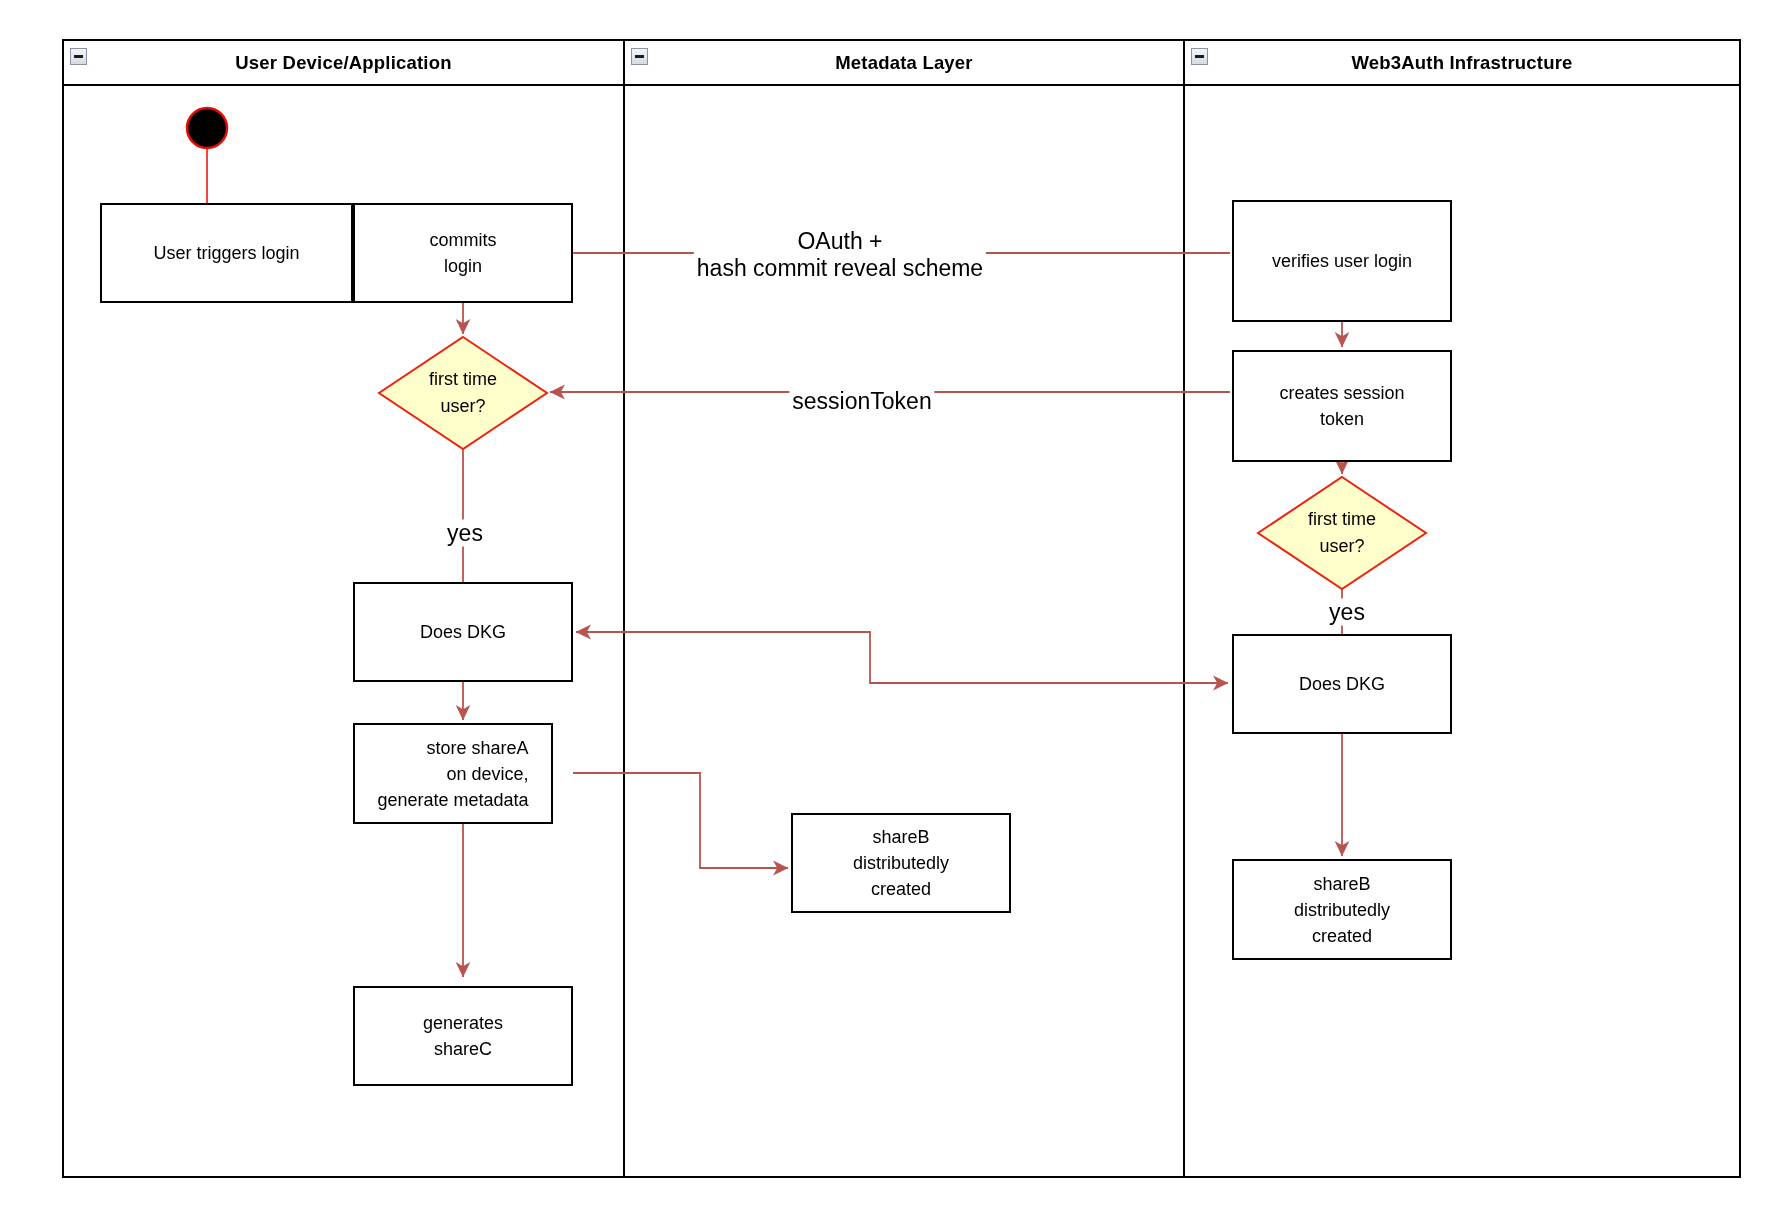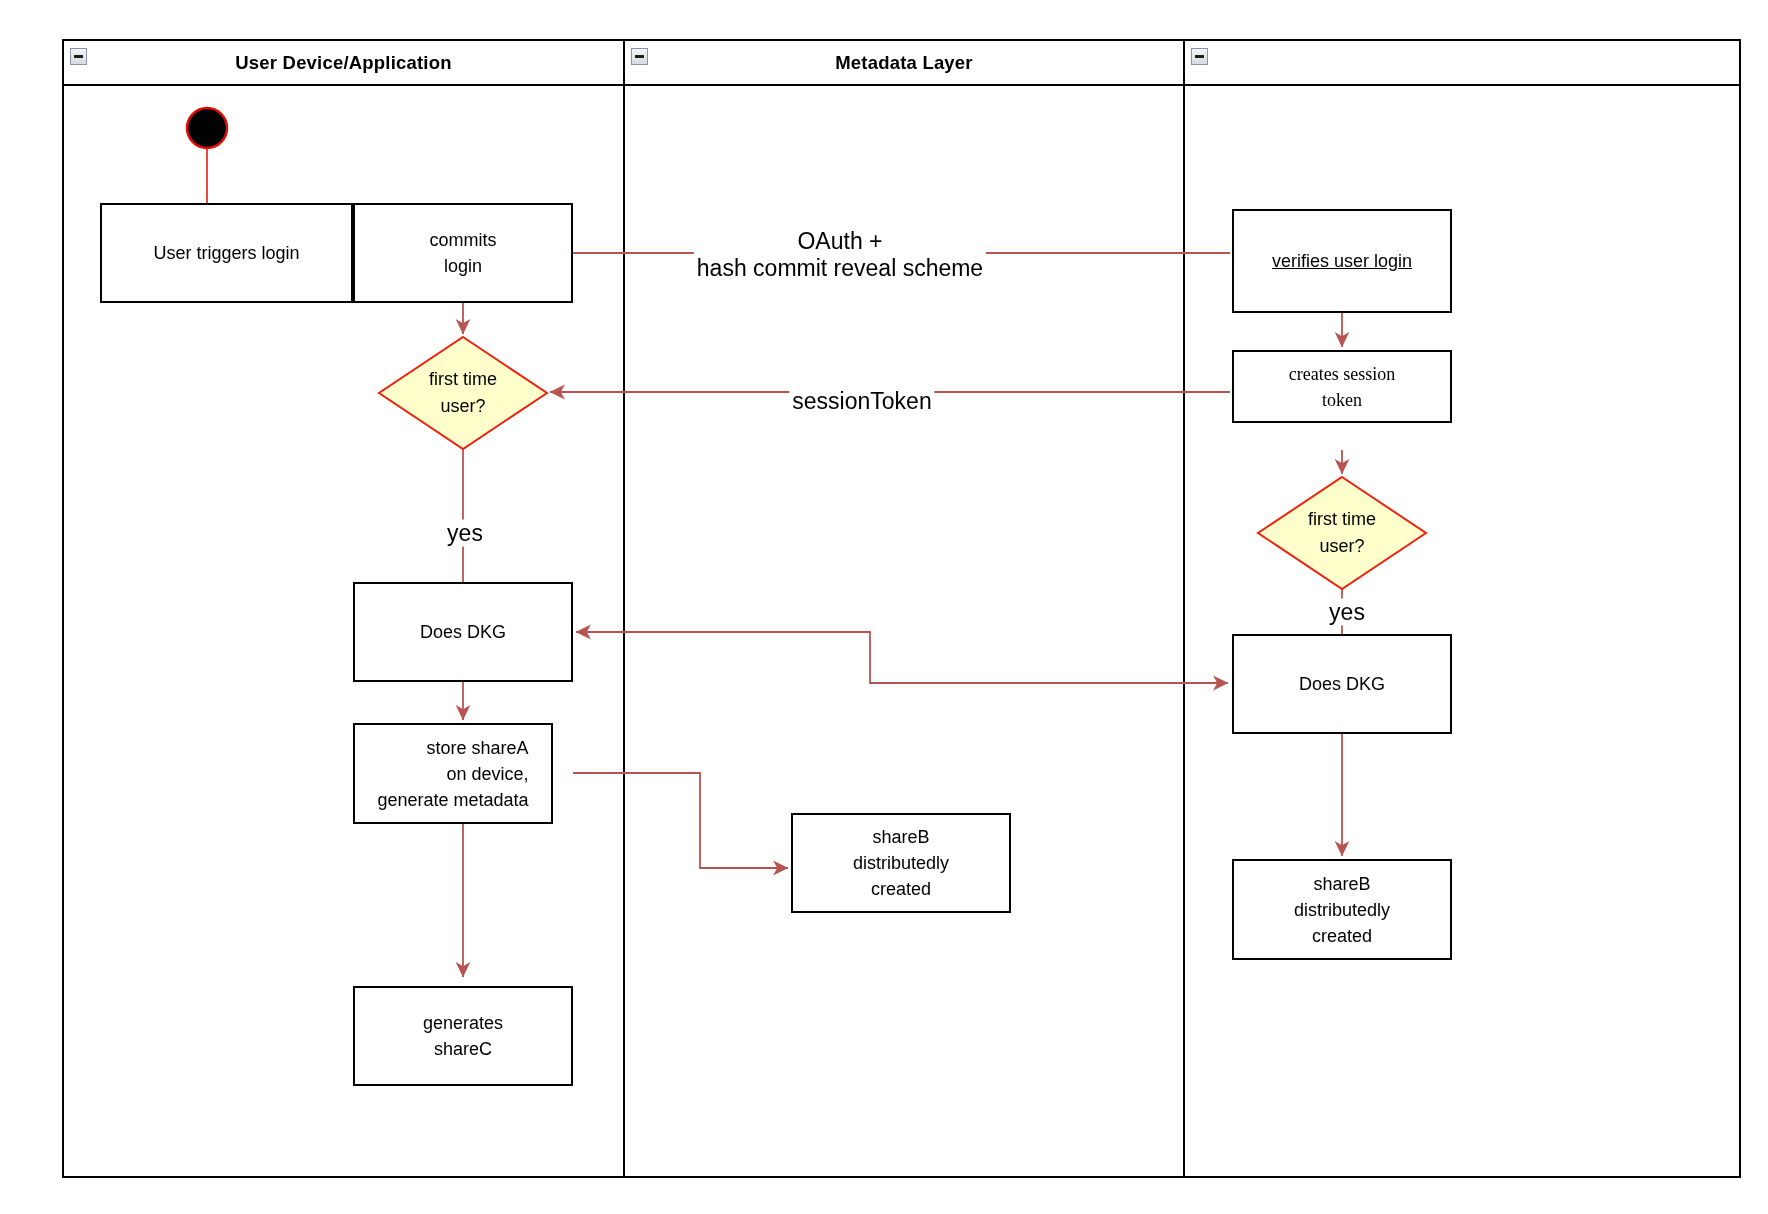--- a/index.html
+++ b/index.html
@@ -53,20 +53,23 @@
   <div class="pool"></div>
   <div class="header-sep"></div>
   <div class="lane-divider" style="left:623px;"></div>
   <div class="lane-divider" style="left:1183px;"></div>
 
   <div class="lane-header" style="left:64px;width:559px;">
     <span class="lane-title">User Device/Application</span>
   </div>
   <div class="lane-header" style="left:625px;width:558px;">
     <span class="lane-title">Metadata Layer</span>
+  </div>
+  <div class="lane-header" style="left:1185px;width:554px;">
+    <span class="lane-title">Web3Auth Infrastructure</span>
   </div>
 
   <div class="collapse-btn" style="left:70px;">
       <div class="bar"></div>
     </div>
   <div class="collapse-btn" style="left:631px;">
       <div class="bar"></div>
     </div>
   <div class="collapse-btn" style="left:1191px;">
       <div class="bar"></div>
@@ -123,24 +126,24 @@
     <span>generates
 shareC</span>
   </div>
 
   <div class="node" style="left:791px;top:813px;width:220px;height:100px;">
     <span>shareB
 distributedly
 created</span>
   </div>
 
-  <div class="node" style="left:1232px;top:209px;width:220px;height:104px;text-decoration:underline;">
+  <div class="node" style="left:1232px;top:200px;width:220px;height:122px;">
     <span>verifies user login</span>
   </div>
-  <div class="node" style="left:1232px;top:350px;width:220px;height:73px;font-family:Liberation Serif, serif;">
+  <div class="node" style="left:1232px;top:350px;width:220px;height:112px;">
     <span>creates session
 token</span>
   </div>
   <div class="dtext" style="left:1342px;top:533px;">first time
 user?</div>
   <div class="node" style="left:1232px;top:634px;width:220px;height:100px;">
     <span>Does DKG</span>
   </div>
   <div class="node" style="left:1232px;top:859px;width:220px;height:101px;">
     <span>shareB

